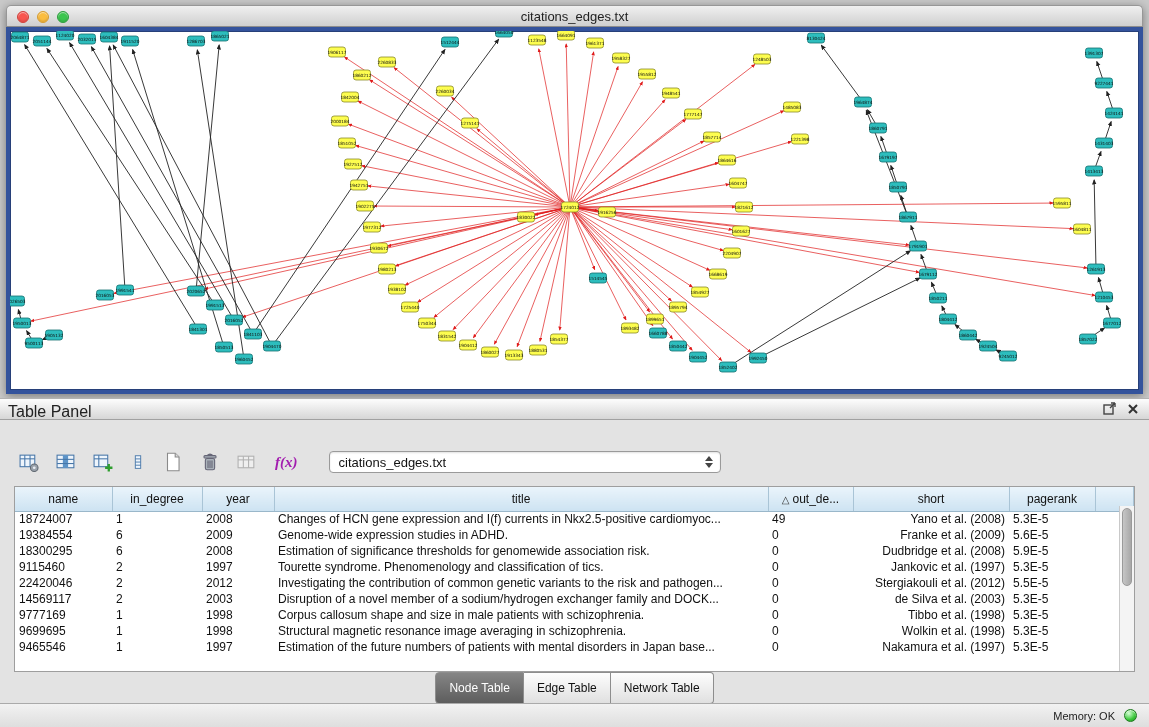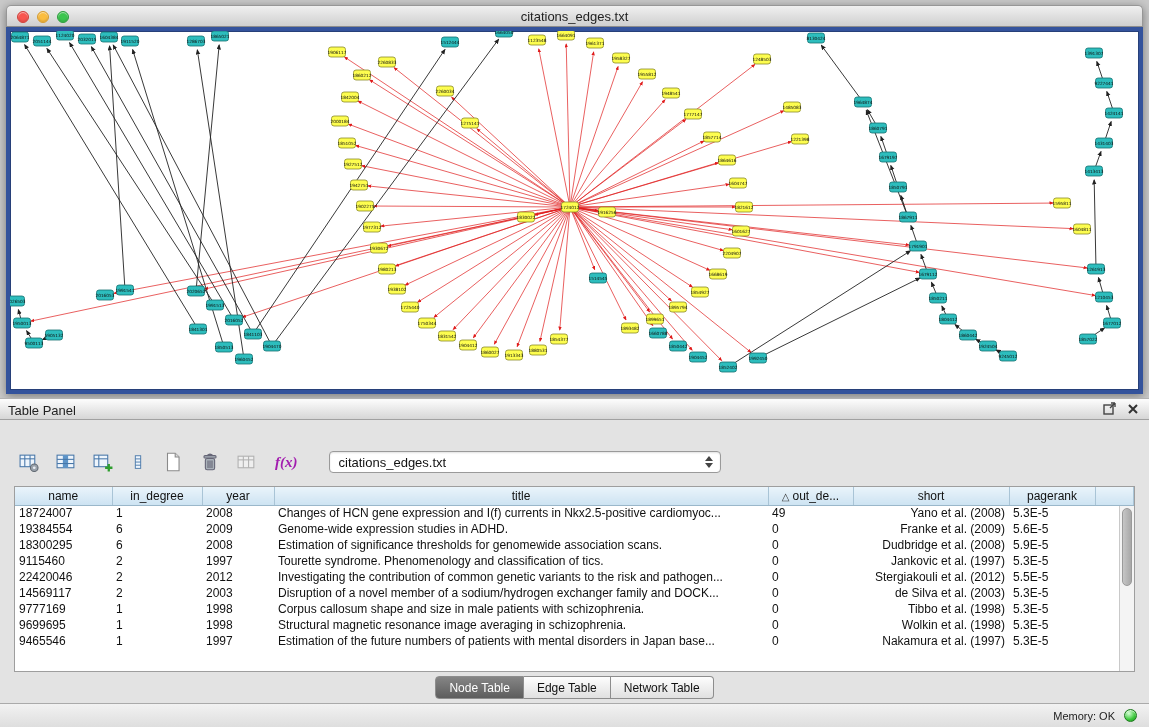--- a/index.html
+++ b/index.html
@@ -25,21 +25,21 @@
   .edge-r{stroke:#e01b1b;stroke-width:0.7;}
   .edge-k{stroke:#222;stroke-width:0.9;}
   .node-y{fill:#fdfd4f;stroke:#8b8b2a;stroke-width:0.8;}
   .node-t{fill:#2dbdbd;stroke:#157272;stroke-width:0.8;}
   .netview text{font-size:4.3px;fill:#111;text-anchor:middle;font-family:"DejaVu Sans",sans-serif;}
 
   
   .panel-header{position:absolute;left:0;top:398px;width:100%;height:22px;
                 background:linear-gradient(#fdfdfd,#d6d6d6);
                 border-top:1px solid #b2b2b2;border-bottom:1px solid #a1a1a1;}
-  .panel-title{position:absolute;left:8px;top:4px;font-size:13px;color:#222;}
+  .panel-title{position:absolute;left:8px;top:4px;font-size:16px;color:#222;}
   .panel-actions{position:absolute;right:10px;top:3px;display:flex;gap:10px;align-items:center;}
   .panel-actions svg{display:block;cursor:pointer;}
 
   .panel-body{position:absolute;left:0;top:420px;width:100%;height:283px;background:#e3e3e3;}
   .toolbar{position:absolute;left:16px;top:22px;height:40px;display:flex;align-items:center;gap:11px;}
   .tbtn{background:none;border:none;padding:2px;margin:0;cursor:pointer;display:flex;align-items:center;}
   .tbtn svg{display:block;}
   .fx{font-family:"Liberation Serif",serif;font-style:italic;font-weight:bold;
       font-size:15px;color:#a21caf;padding:0 4px;}
   .combo{position:relative;margin-left:16px;width:392px;height:22px;background:#fff;
@@ -47,35 +47,35 @@
          display:flex;align-items:center;cursor:pointer;}
   .combo-text{flex:1;padding-left:9px;font-size:13px;color:#111;white-space:nowrap;overflow:hidden;}
   .combo-arrows{width:18px;display:flex;flex-direction:column;align-items:center;gap:2px;padding-right:4px;}
   .combo-arrows i{display:block;width:0;height:0;border-left:4px solid transparent;border-right:4px solid transparent;}
   .combo-arrows .up{border-bottom:5px solid #444;}
   .combo-arrows .dn{border-top:5px solid #444;}
 
   .table-wrap{position:absolute;left:14px;right:14px;top:66px;height:186px;background:#fff;
               border:1px solid #9e9e9e;overflow:hidden;}
   table{border-collapse:collapse;table-layout:fixed;width:100%;}
-  th{height:18px;background:linear-gradient(#eaf4fb,#cde3f2);border-right:1px solid #a9c4d6;
+  th{height:24px;background:linear-gradient(#eaf4fb,#cde3f2);border-right:1px solid #a9c4d6;
      border-bottom:1px solid #9ab7ca;font-weight:normal;font-size:12px;color:#111;
      text-align:center;padding:0 3px;white-space:nowrap;overflow:hidden;}
   th .sort{font-size:10px;color:#333;margin-right:3px;}
   td{height:16px;font-size:12px;color:#111;padding:0 4px;white-space:nowrap;overflow:hidden;
      text-overflow:clip;}
   td.c{text-align:right;}
   .vscroll{position:absolute;top:19px;right:0;bottom:0;width:15px;background:#f4f4f4;
            border-left:1px solid #c9c9c9;}
   .vscroll .thumb{position:absolute;top:2px;left:2px;width:10px;height:78px;border-radius:6px;
                   background:linear-gradient(90deg,#c6c6c6,#a8a8a8);border:1px solid #9a9a9a;}
 
   .tabs{position:absolute;left:0;top:252px;width:100%;height:31px;display:flex;
         align-items:center;justify-content:center;}
-  .tab{height:23px;padding:0 13px;font-size:12px;border:1px solid #8d8d8d;border-left-width:0;
+  .tab{height:32px;padding:0 13px;font-size:12px;border:1px solid #8d8d8d;border-left-width:0;
        background:linear-gradient(#fdfdfd,#e0e0e0);color:#111;cursor:pointer;
        font-family:"Liberation Sans",sans-serif;}
   .tab:first-child{border-left-width:1px;border-radius:4px 0 0 4px;}
   .tab:last-child{border-radius:0 4px 4px 0;}
   .tab.active{background:linear-gradient(#858585,#5d5d5d);color:#fff;}
 
   .statusbar{position:absolute;left:0;top:703px;width:100%;height:32px;
              background:linear-gradient(#f2f2f2,#d7d7d7);border-top:1px solid #aaa;}
   .mem{position:absolute;right:34px;top:6px;font-size:11px;color:#222;}
   .led{position:absolute;right:12px;top:5px;width:13px;height:13px;border-radius:50%;
@@ -730,21 +730,21 @@
               <td>Genome-wide expression studies in ADHD.</td>
               <td>0</td>
               <td class="c">Franke et al. (2009)</td>
               <td>5.6E-5</td>
               <td></td>
             </tr>
             <tr>
               <td>18300295</td>
               <td>6</td>
               <td>2008</td>
-              <td>Estimation of significance thresholds for genomewide association scans.</td>
+              <td>Estimation of significance thresholds for genomewide association risk.</td>
               <td>0</td>
               <td class="c">Dudbridge et al. (2008)</td>
               <td>5.9E-5</td>
               <td></td>
             </tr>
             <tr>
               <td>9115460</td>
               <td>2</td>
               <td>1997</td>
               <td>Tourette syndrome. Phenomenology and classification of tics.</td>

